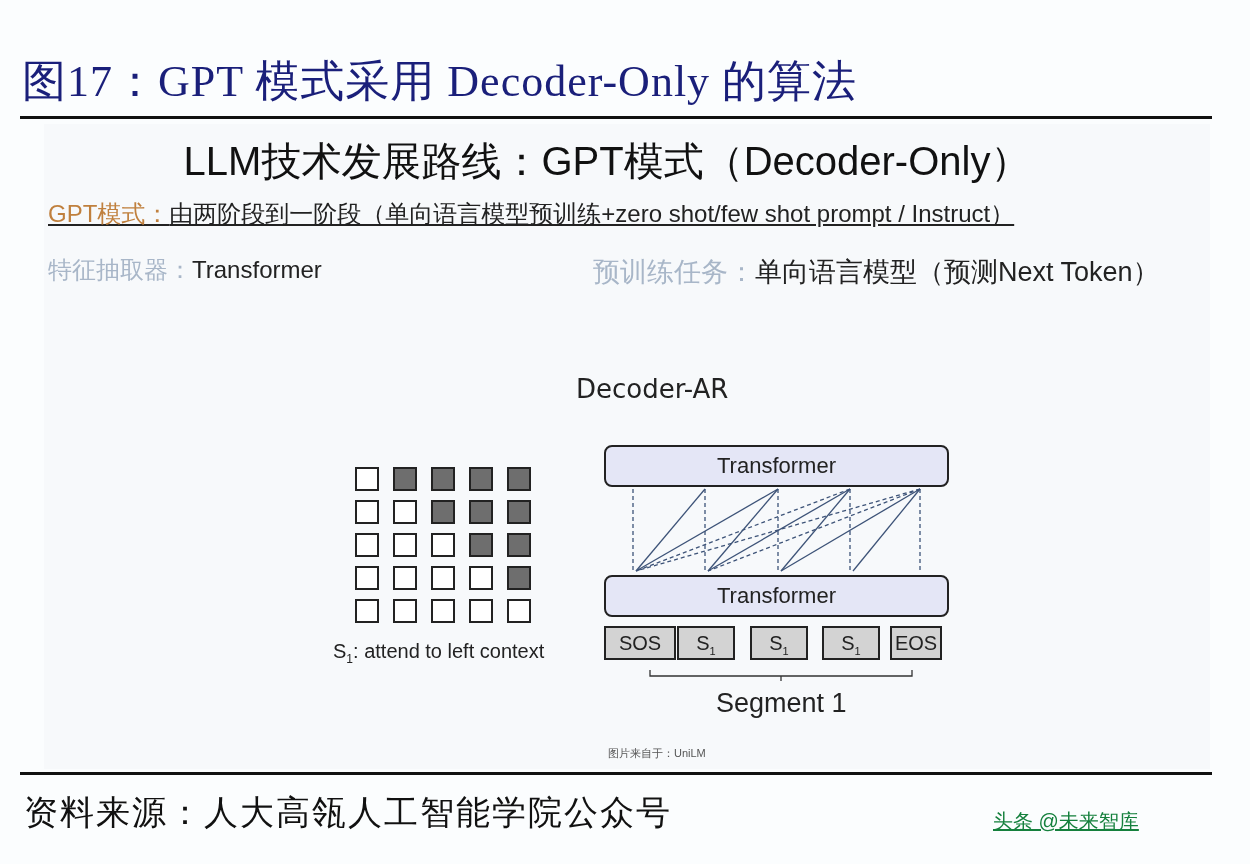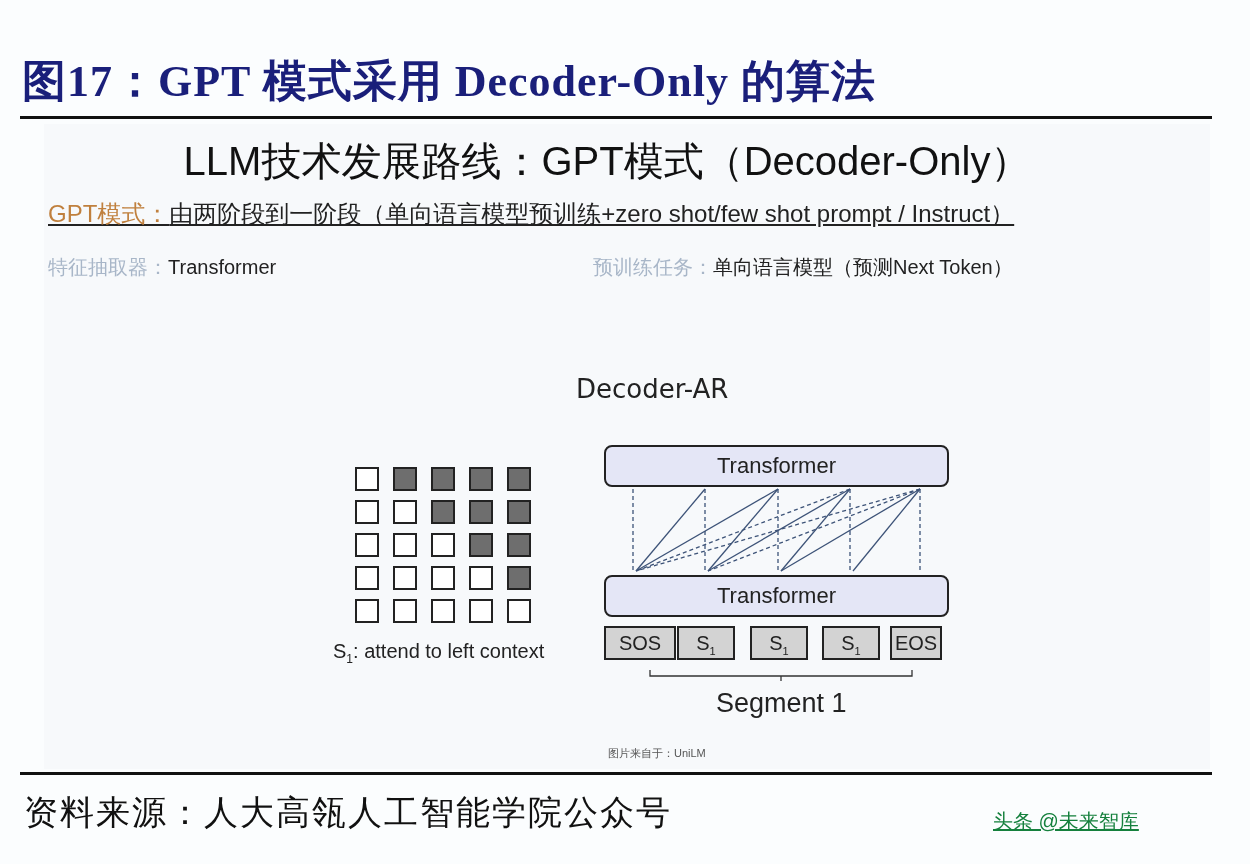--- a/index.html
+++ b/index.html
@@ -1,26 +1,26 @@
 <!DOCTYPE html>
 <html><head>
 <meta charset="utf-8">
 <style>
   html, body { margin:0; padding:0; }
   body { width:1250px; height:864px; background:#fbfdfe; position:relative; overflow:hidden; font-family:"Liberation Sans", sans-serif; }
-  .fig-title { position:absolute; left:22px; top:52px; font-family:"Liberation Serif", serif; font-weight:bold; font-size:44px; color:#1a1f7a; letter-spacing:1px; white-space:nowrap; }
+  .fig-title { position:absolute; left:22px; top:52px; font-family:"Liberation Serif", serif; font-weight:normal; font-size:44px; color:#1a1f7a; letter-spacing:1px; white-space:nowrap; }
   .rule { position:absolute; left:20px; width:1192px; height:3px; background:#111; }
   .rule.top { top:116px; }
   .rule.bottom { top:772px; }
   .slide { position:absolute; left:44px; top:124px; width:1166px; height:645px; background:#f7f9fb; }
   .slide-title { position:absolute; left:0; width:1214px; top:134px; text-align:center; font-size:40px; color:#111; white-space:nowrap; }
   .line1 { position:absolute; left:48px; top:198px; font-size:24px; color:#222; white-space:nowrap;text-decoration:underline; }
   .line1 .lbl { color:#c0803e; }
-  .line2a { position:absolute; left:48px; top:254px; font-size:20px; color:#222; white-space:nowrap; }
-  .line2b { position:absolute; left:593px; top:254px; font-size:20px; color:#222; white-space:nowrap; }
+  .line2a { position:absolute; left:48px; top:254px; font-size:24px; color:#222; white-space:nowrap; }
+  .line2b { position:absolute; left:593px; top:254px; font-size:27px; color:#222; white-space:nowrap; }
   .muted { color:#a8b6c8; }
   .diag-title { position:absolute; left:576px; top:374px; font-family:"DejaVu Sans", sans-serif; font-size:26px; color:#222; white-space:nowrap; }
   .mask { position:absolute; left:355px; top:467px; }
   .cell { position:absolute; width:20px; height:20px; border:2px solid #222; background:#fff; box-sizing:content-box; }
   .cell.on { background:#6e6e6e; }
   .mask-cap { position:absolute; left:333px; top:640px; font-size:20px; color:#222; white-space:nowrap;text-align:right; }
   .tbox { position:absolute; left:604px; width:345px; height:42px; border:2px solid #222; border-radius:8px; background:#e4e6f6; box-sizing:border-box; text-align:center; line-height:38px; font-size:22px; color:#222; }
   .tbox.top { top:445px; }
   .tbox.bot { top:575px; }
   .tok { position:absolute; top:626px; height:34px; border:2px solid #222; background:#d3d3d3; box-sizing:border-box; text-align:center; line-height:30px; font-size:20px; color:#222; }

